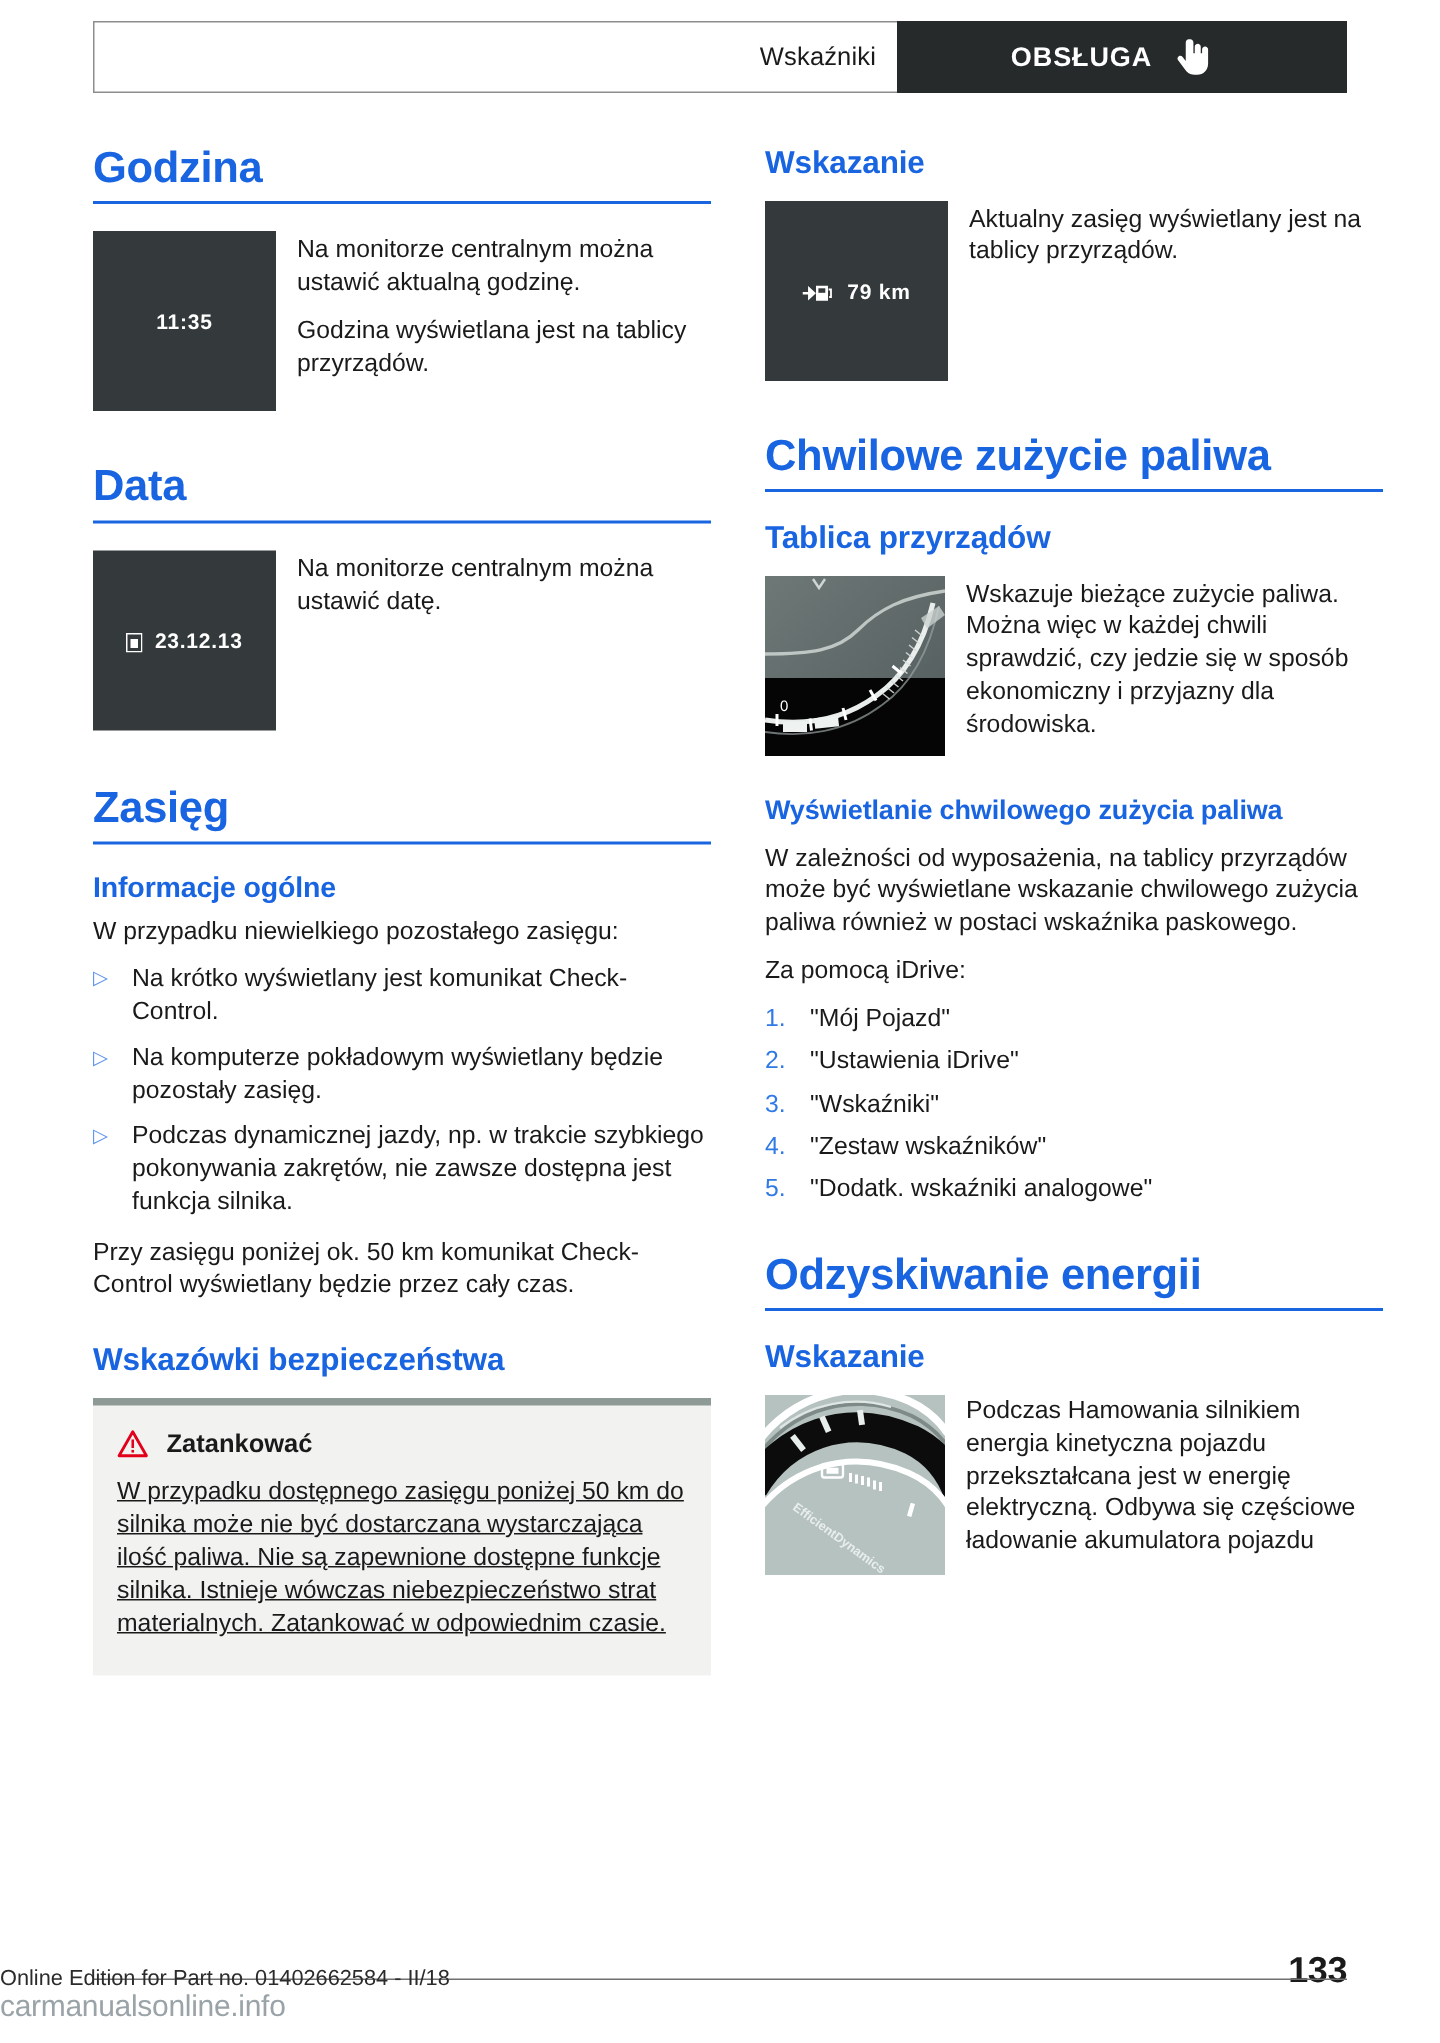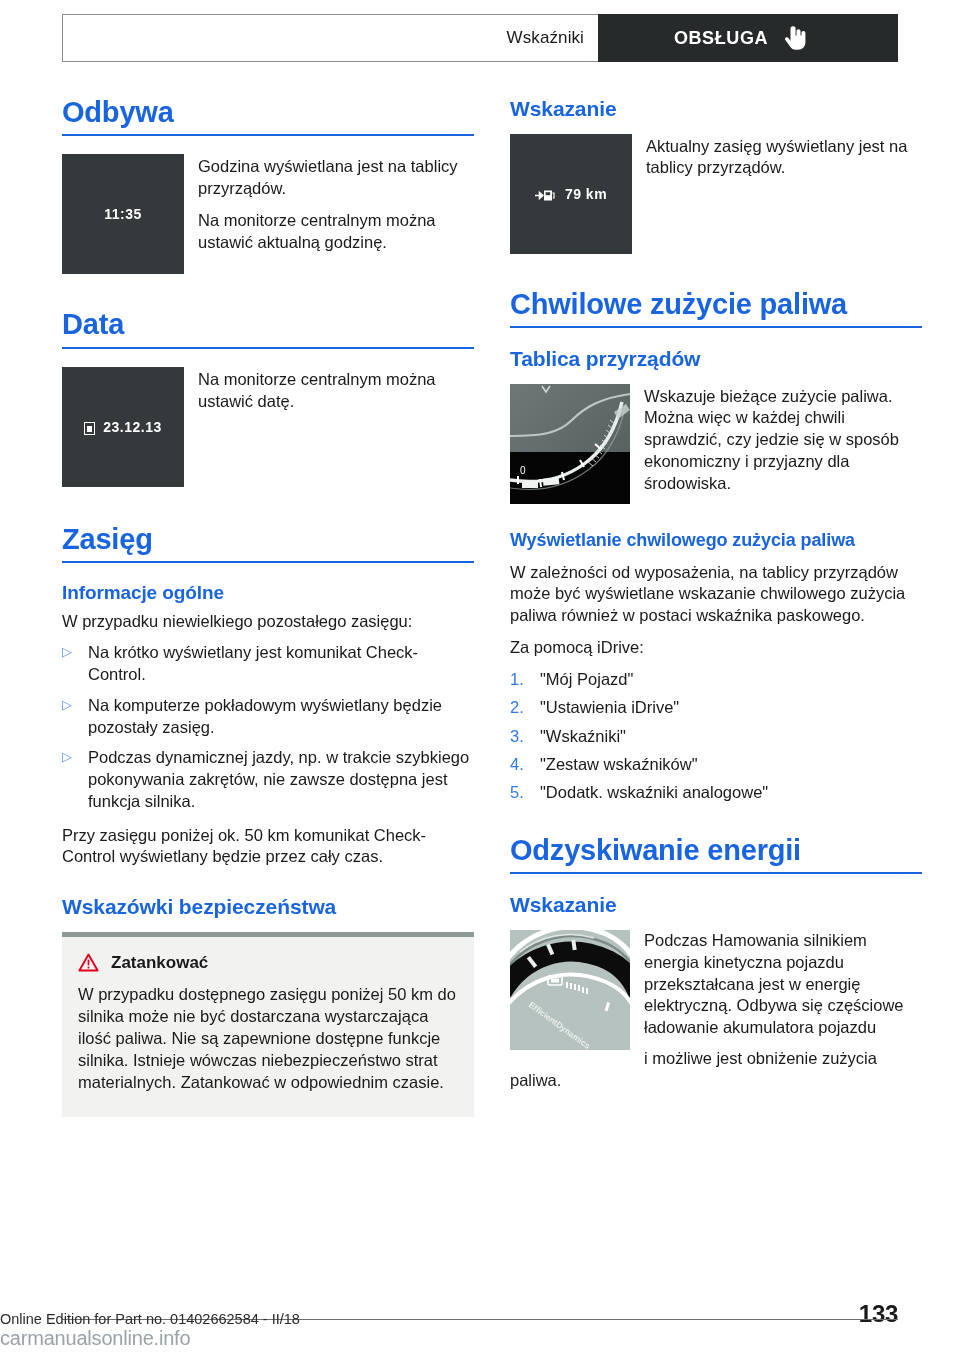--- a/index.html
+++ b/index.html
@@ -105,21 +105,21 @@
     background:#f2f3f1;
     border-top: 5px solid #8e9a96;
     padding: 16px 16px 24px 16px;
     margin-top: 4px;
   }
   .notice-title {
     display:flex; align-items:center; gap:12px; margin-bottom:10px;
   }
   .notice-title-text { font-size:17px; font-weight:bold; color:#1a1a1a; }
   .warn-icon { width:21px; height:19px; display:block; }
-  .notice p { font-size:16.5px; line-height:1.34; margin:0; }
+  .notice p { font-size:16.5px; line-height:1.34; margin:0;text-decoration:underline; }
 
   
   .pagenum {
     position:absolute; right:62px; bottom:34px;
     font-size:24px; font-weight:bold; color:#1a1a1a; letter-spacing:-0.3px;
   }
   .footer-rule {
     position:absolute; left:62px; bottom:42px; width:836px; height:1px; background:#6f6f6f;
   }
   .footer-line {
@@ -142,31 +142,31 @@
       <svg class="hand-icon" viewBox="0 0 22 26" xmlns="http://www.w3.org/2000/svg">
         <path fill="#ffffff" d="M9.5 1.2c1.2 0 2.1 1 2.1 2.2v7.1h.9V6.2c0-1.1.9-2 2-2s2 .9 2 2v4.3h.9V8c0-1.1.9-2 2-2s2 .9 2 2v9.3c0 4.4-3 7.5-7.3 7.5h-2c-3 0-4.7-1.3-6.2-3.6L1.3 15c-.6-.9-.3-2 .6-2.5.8-.5 1.9-.3 2.5.5l2.1 2.7V3.4c0-1.2.9-2.2 2-2.2z"></path>
       </svg>
     </span>
   </div>
 </div>
 
 <div class="col col-left">
 
   <section>
-    <h1 class="sec">Odbywa</h1>
+    <h1 class="sec">Godzina</h1>
     <div class="sec-rule"></div>
     <div class="figblock">
       <div class="fig">
         <div class="disp">
           <span>11:35</span>
         </div>
       </div>
       <div class="txt">
+        <p class="body">Na monitorze centralnym można ustawić aktualną godzinę.</p>
         <p class="body">Godzina wyświetlana jest na tablicy przyrządów.</p>
-        <p class="body">Na monitorze centralnym można ustawić aktualną godzinę.</p>
       </div>
     </div>
   </section>
 
   <section style="margin-top:34px;">
     <h1 class="sec">Data</h1>
     <div class="sec-rule"></div>
     <div class="figblock">
       <div class="fig">
         <div class="disp">
@@ -360,21 +360,20 @@
             <rect x="68" y="55" width="2" height="6"></rect>
             <rect x="72" y="57" width="2" height="6"></rect>
             <rect x="76" y="58" width="2" height="6"></rect>
           </g>
           <rect x="96" y="72" width="3" height="9" fill="#ffffff" transform="rotate(16 97 76)"></rect>
           <text x="18" y="76" fill="#e9eeec" font-family="Liberation Sans, sans-serif" font-size="8.5" transform="rotate(36 18 76)" font-weight="bold">EfficientDynamics</text>
         </svg>
       </div>
       <p class="body">Podczas Hamowania silnikiem energia kinetyczna pojazdu przekształcana jest w energię elektryczną. Odbywa się częściowe ładowanie akumulatora pojazdu</p>
       <div style="clear:both;"></div>
-      <p class="body" style="margin-top:-2px;">i możliwe jest obniżenie zużycia paliwa.</p>
     </div>
   </section>
 </div>
 
 <div class="pagenum">133</div>
 <div class="footer-rule"></div>
 <div class="footer-line">
   <span class="footer-text">Online Edition for Part no. 01402662584 - II/18</span>
   <span class="footer-brand">carmanualsonline.info</span>
 </div>

